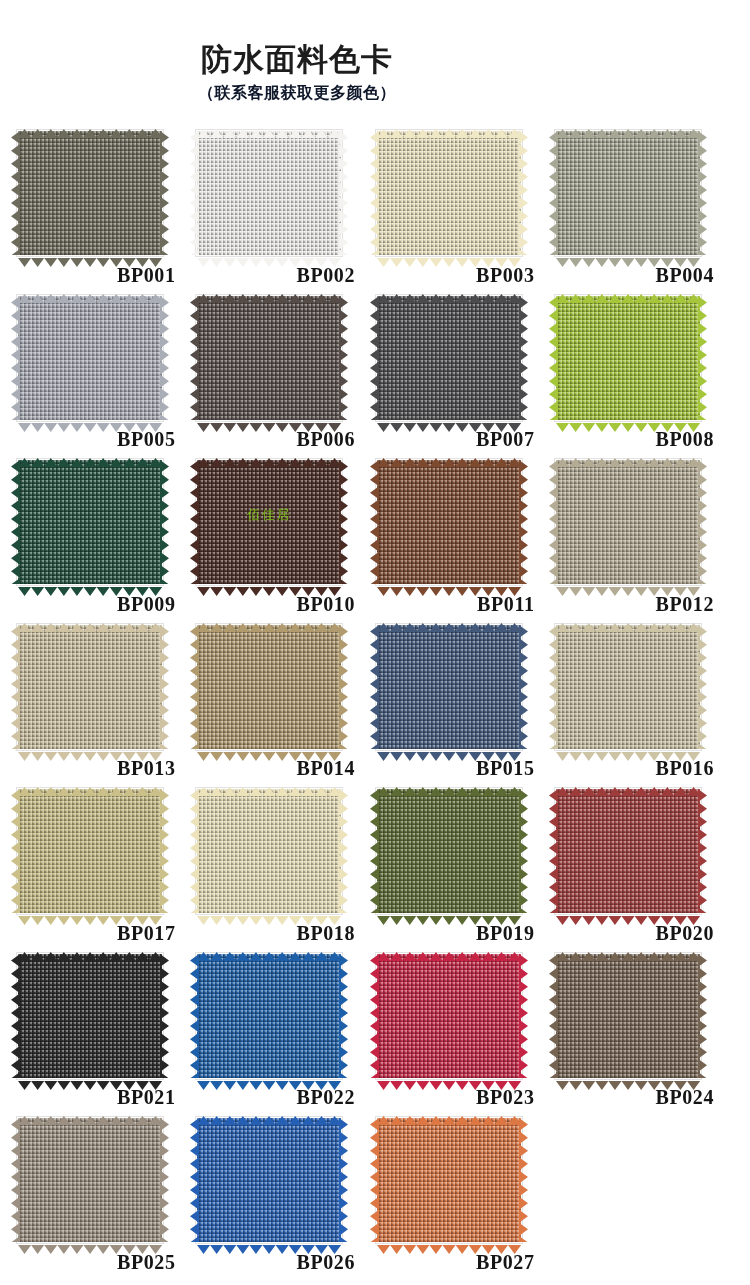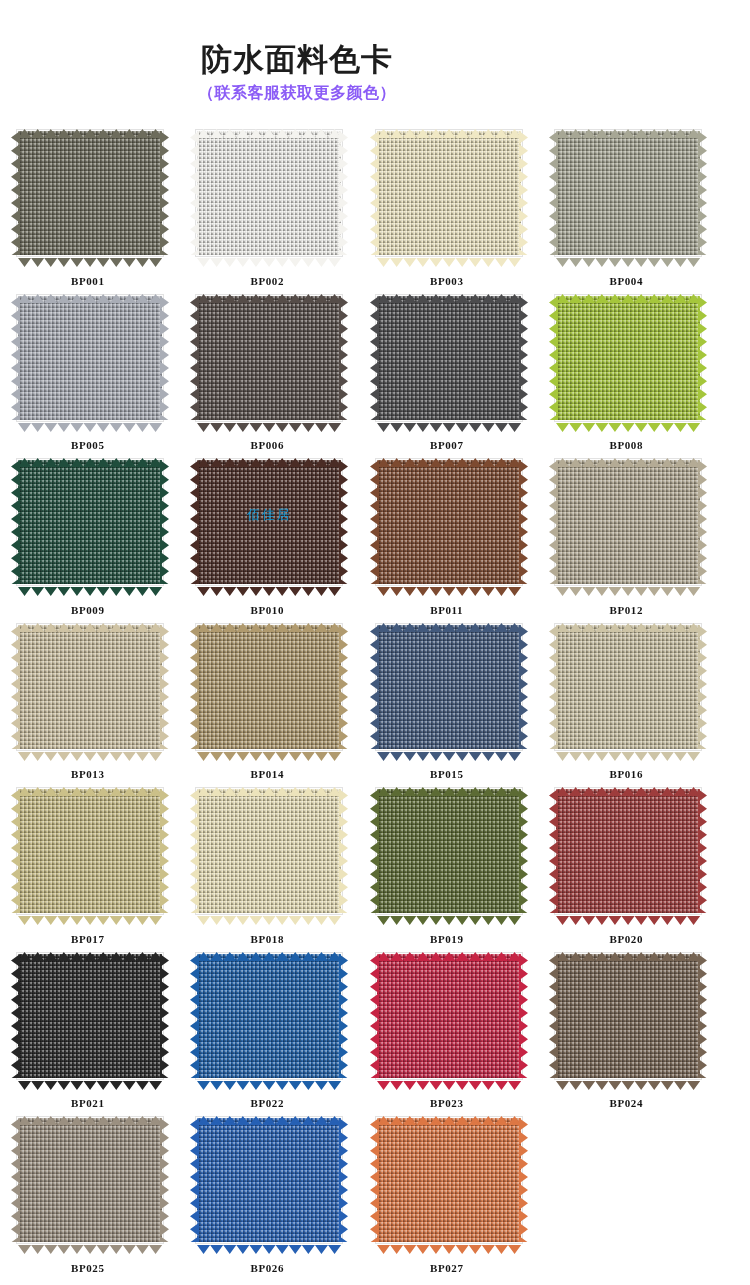--- a/index.html
+++ b/index.html
@@ -15,21 +15,21 @@
 
   
   .header{padding-top:42px;text-align:center;}
   .title{
     font-family:"DejaVu Sans","Liberation Sans",sans-serif;
     font-size:31px;font-weight:bold;color:#1d1d1d;
     letter-spacing:1px;line-height:1.1;
   }
   .subtitle{
     font-family:"DejaVu Sans","Liberation Sans",sans-serif;
-    font-size:16px;font-weight:bold;color:#8b5cf6;
+    font-size:16px;font-weight:bold;color:#0f172a;
     margin-top:7px;letter-spacing:0.5px;
   }
 
   
   .grid{
     position:relative;
     margin:0 auto;
     padding-top:23px;
     width:718px;
     display:grid;
@@ -73,32 +73,32 @@
   
   .zig{position:absolute;left:0;right:0;height:9px;pointer-events:none;}
   .zig.top{top:-7px;}
   .zig.bottom{bottom:-7px;}
   .zigv{position:absolute;top:0;bottom:0;width:9px;pointer-events:none;}
   .zigv.left{left:-7px;}
   .zigv.right{right:-7px;}
 
   .label{
     position:absolute;left:0;right:4px;bottom:5px;
-    text-align:center;
+    text-align:right;
     font-family:"Liberation Serif","DejaVu Serif",serif;
-    font-size:11px;font-weight:bold;color:#151515;
+    font-size:20px;font-weight:bold;color:#151515;
     letter-spacing:0.6px;
   }
   .label.shift{padding-left:26px;bottom:2px;}
 
   .watermark{
     position:absolute;left:0;right:0;top:46px;
     text-align:center;
     font-family:"DejaVu Sans","Liberation Sans",sans-serif;
-    font-size:13px;color:#0ea5e9;
+    font-size:13px;color:#84cc16;
     letter-spacing:2px;
     opacity:.92;
     text-shadow:0 0 2px rgba(0,0,0,.25);
     pointer-events:none;
   }
   
   .thread{position:absolute;pointer-events:none;}
 </style>
 </head>
 <body>

